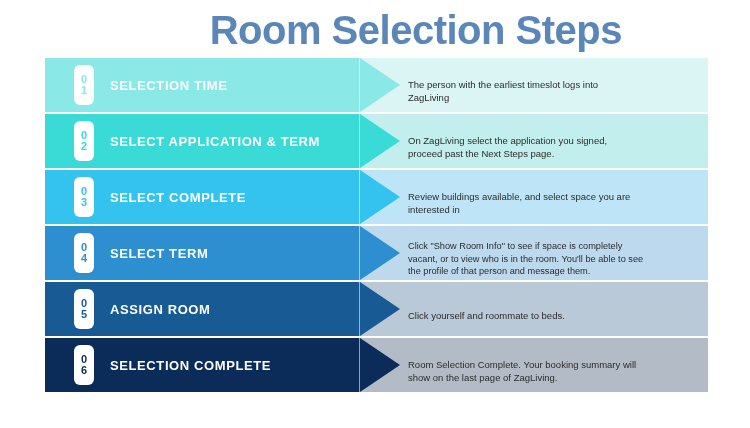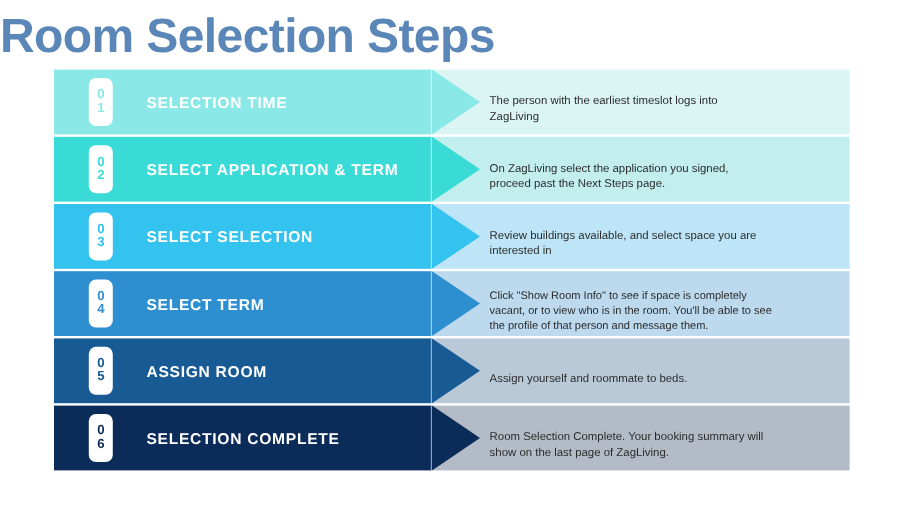--- a/index.html
+++ b/index.html
@@ -19,27 +19,28 @@
     height: 428px;
     background: #ffffff;
   }
 
   
   #page-title {
     position: absolute;
     top: 6px;
     left: 0;
     width: 622px;
-    text-align: left;
+    text-align: right;
     font-size: 40px;
     font-weight: bold;
     letter-spacing: -0.5px;
     color: #5b86b8;
     line-height: 48px;
     white-space: nowrap;
+    padding-left: 36px;
   }
 
   
   #steps-list {
     position: absolute;
     top: 58px;
     left: 0;
     width: 750px;
   }
 
@@ -106,21 +107,21 @@
   }
   .badge-digit {
     font-size: 11px;
     font-weight: bold;
     display: block;
   }
 
   
   .step-label {
     position: absolute;
-    left: 122px;
+    left: 110px;
     top: 0;
     height: 54px;
     display: flex;
     align-items: center;
     font-size: 13px;
     font-weight: bold;
     letter-spacing: 0.6px;
     color: #ffffff;
     white-space: nowrap;
   }
@@ -178,21 +179,21 @@
       </div>
       <div class="step-row">
         <div class="step-panel" style="background: rgb(190, 229, 247);"></div>
         <div class="step-bar" style="background: rgb(51, 195, 238);"></div>
         <div class="step-arrow" style="background: rgb(51, 195, 238);"></div>
         <div class="step-seam"></div>
         <div class="step-badge">
           <span class="badge-digit" style="color: rgb(51, 195, 238);">0</span>
           <span class="badge-digit" style="color: rgb(51, 195, 238);">3</span>
         </div>
-        <div class="step-label">SELECT SELECTION</div>
+        <div class="step-label">SELECT COMPLETE</div>
         <div class="step-desc">Review buildings available, and select space you are
 interested in</div>
       </div>
       <div class="step-row">
         <div class="step-panel" style="background: rgb(188, 217, 238);"></div>
         <div class="step-bar" style="background: rgb(46, 143, 208);"></div>
         <div class="step-arrow" style="background: rgb(46, 143, 208);"></div>
         <div class="step-seam"></div>
         <div class="step-badge">
           <span class="badge-digit" style="color: rgb(46, 143, 208);">0</span>
@@ -206,21 +207,21 @@
       <div class="step-row">
         <div class="step-panel" style="background: rgb(186, 201, 216);"></div>
         <div class="step-bar" style="background: rgb(23, 90, 148);"></div>
         <div class="step-arrow" style="background: rgb(23, 90, 148);"></div>
         <div class="step-seam"></div>
         <div class="step-badge">
           <span class="badge-digit" style="color: rgb(23, 90, 148);">0</span>
           <span class="badge-digit" style="color: rgb(23, 90, 148);">5</span>
         </div>
         <div class="step-label">ASSIGN ROOM</div>
-        <div class="step-desc">Assign yourself and roommate to beds.</div>
+        <div class="step-desc">Click yourself and roommate to beds.</div>
       </div>
       <div class="step-row">
         <div class="step-panel" style="background: rgb(179, 188, 198);"></div>
         <div class="step-bar" style="background: rgb(11, 44, 88);"></div>
         <div class="step-arrow" style="background: rgb(11, 44, 88);"></div>
         <div class="step-seam"></div>
         <div class="step-badge">
           <span class="badge-digit" style="color: rgb(11, 44, 88);">0</span>
           <span class="badge-digit" style="color: rgb(11, 44, 88);">6</span>
         </div>

